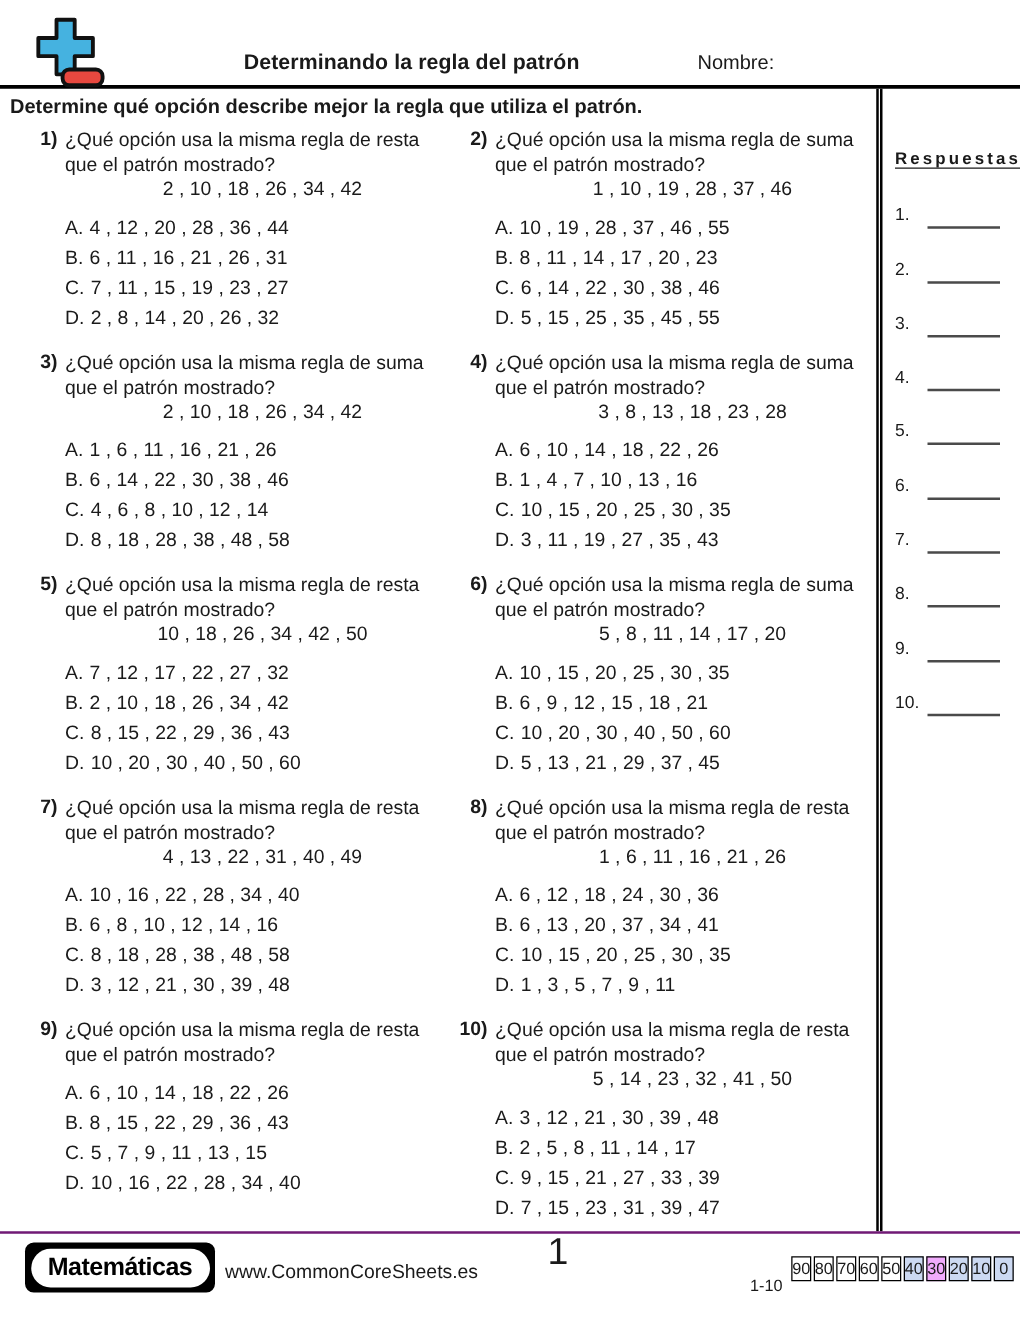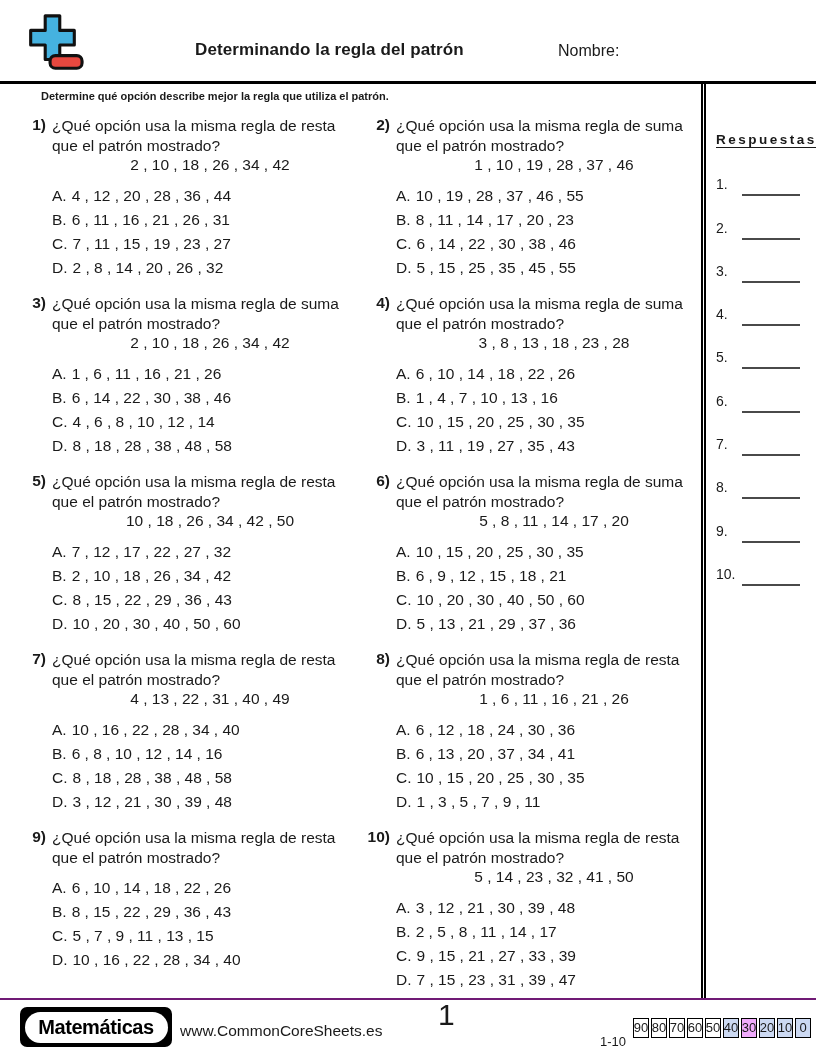--- a/index.html
+++ b/index.html
@@ -6,33 +6,33 @@
   html,body { background:#fff; }
   .page {
     width:816px; height:1056px;
     position:relative;
     background:#fff;
     color:#1a1a1a;
     font-family:"Liberation Sans", sans-serif;
     overflow:hidden;
   }
   
-  .header { height:84px; border-bottom:3px solid #000; position:relative; }
+  .header { height:71px; border-bottom:3px solid #000; position:relative; }
   .logo-svg { position:absolute; left:20px; top:12px; z-index:3; }
   .title {
     position:absolute; left:195px; top:40px;
     font-size:17px; font-weight:700; letter-spacing:.1px;
   }
   .name-label { position:absolute; left:558px; top:42px; font-size:16px; }
   
   .main { display:flex; height:914px; }
   .content { width:701px; }
   .instruction {
-    height:24px; padding:6px 0 0 41px;
-    font-size:11px; font-weight:700; white-space:nowrap;
+    height:24px; padding:6px 0 0 8px;
+    font-size:16px; font-weight:700; white-space:nowrap;
   }
   .questions-grid {
     display:grid;
     grid-template-columns:344px 344px;
     grid-auto-rows:178px;
     padding-left:24px;
   }
   .question { position:relative; padding-left:28px; }
   .q-num {
     position:absolute; left:-4px; top:8px; width:26px;
@@ -255,21 +255,21 @@
         <div class="q-opt">
           <span class="opt-letter">B.</span>
           <span>6 , 9 , 12 , 15 , 18 , 21</span>
         </div>
         <div class="q-opt">
           <span class="opt-letter">C.</span>
           <span>10 , 20 , 30 , 40 , 50 , 60</span>
         </div>
         <div class="q-opt">
           <span class="opt-letter">D.</span>
-          <span>5 , 13 , 21 , 29 , 37 , 36</span>
+          <span>5 , 13 , 21 , 29 , 37 , 45</span>
         </div>
       </div>
     </div>
   </div>
 
   <div class="question">
     <span class="q-num">7)</span>
     <div class="q-body">
       <div class="q-prompt">¿Qué opción usa la misma regla de resta</div>
       <div class="q-prompt">que el patrón mostrado?</div>

